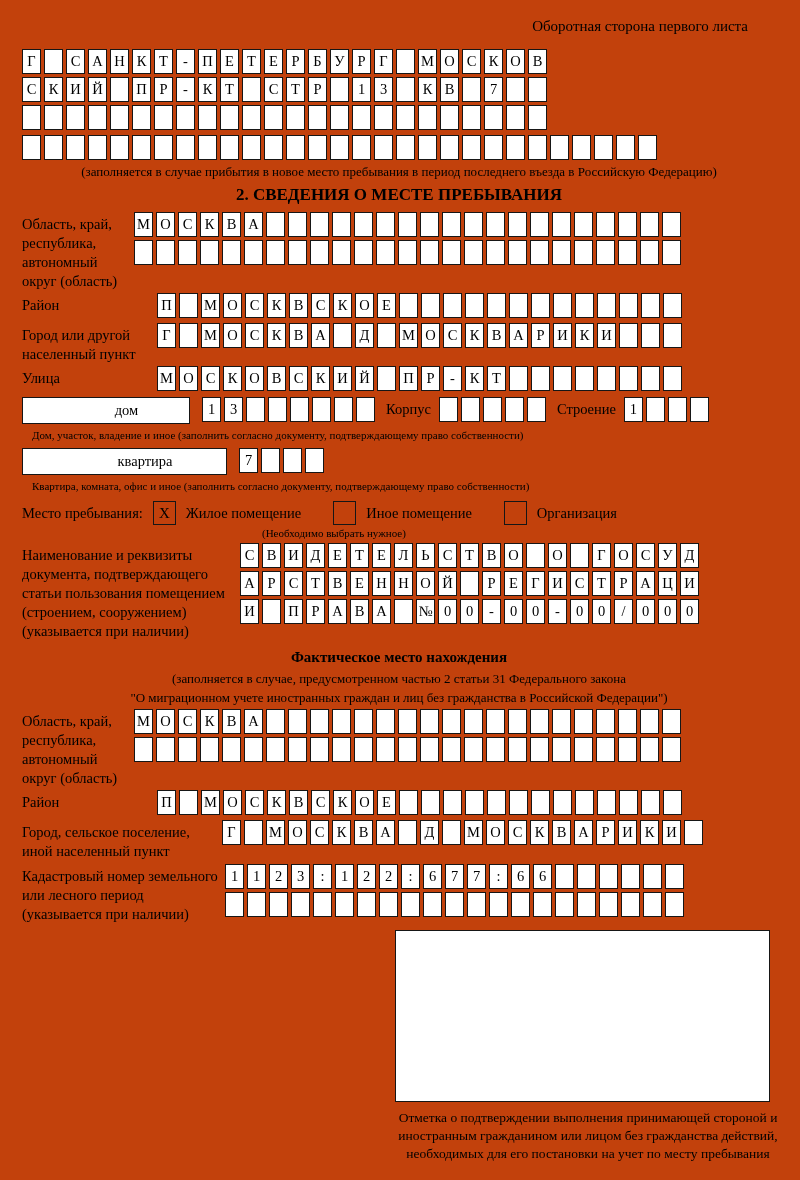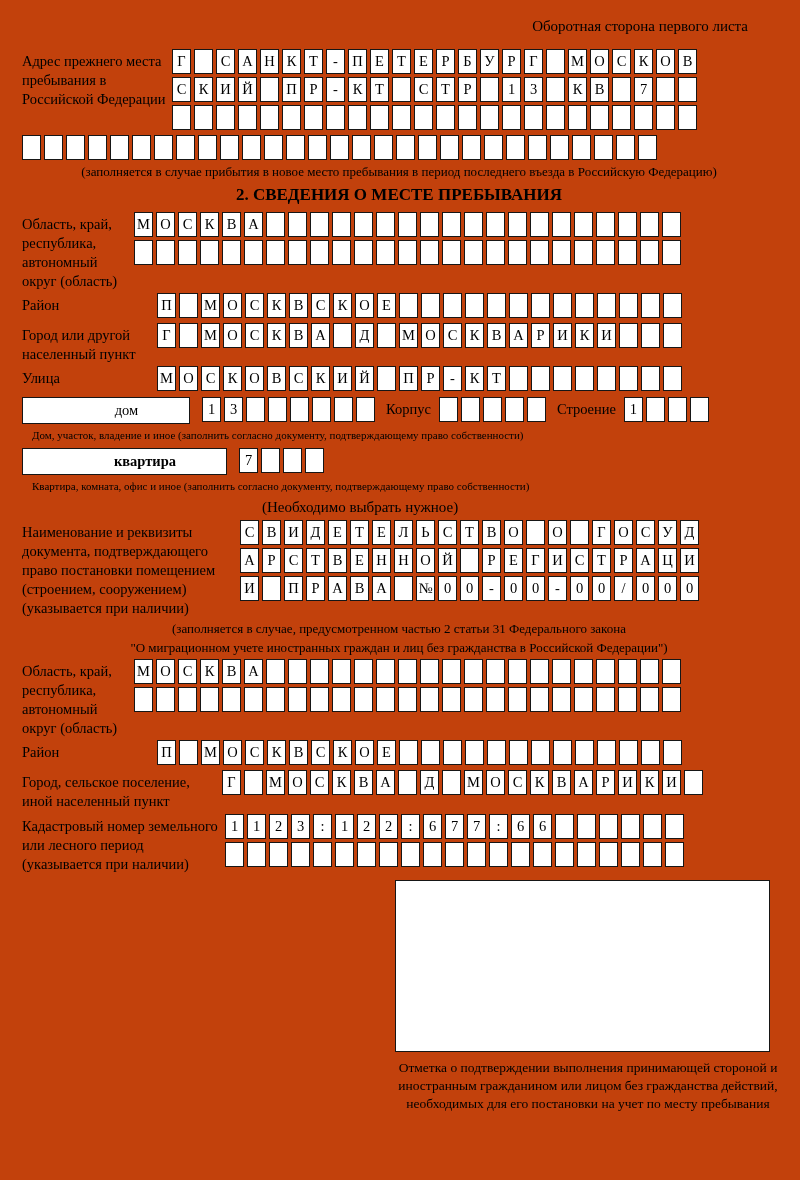--- a/index.html
+++ b/index.html
@@ -33,50 +33,49 @@
   .note-l { font-size:11px; line-height:17px; margin:1px 0 4px 10px; }
   .sec-title { text-align:center; font-weight:bold; font-size:17px; margin:5px 0 7px; }
   .sub-title { text-align:center; font-weight:bold; font-size:15px; margin:8px 0 4px; }
 
   .type-box {
     border:1.5px solid #161616; height:27px;
     display:flex; align-items:center; justify-content:center;
     font-size:14.5px; background:#fff;padding-left:41px;
   }
   .tb-dom { width:168px; margin-right:12px; }
-  .tb-kv  { width:205px; margin-right:12px;font-weight:bold; }
+  .tb-kv  { width:205px; margin-right:12px; }
   .inline-lbl { padding:4px 8px 0 8px; white-space:nowrap; }
 
   .chk {
     flex:0 0 auto; width:23px; height:24px; border:1.5px solid #161616;
     display:flex; align-items:center; justify-content:center;
     font-size:15px; margin:0 10px;
   }
   .chk.sp { margin-left:32px; }
   .mesto-row { display:flex; align-items:center; margin:6px 0 0; }
-  .mesto-note { font-size:15px; margin:2px 0 4px 240px; }
+  .mesto-note { font-size:11px; margin:2px 0 4px 240px; }
 
   .stamp-box {
     width:375px; height:172px; border:1.8px solid #161616;
     margin-left:373px; margin-top:6px; background:#fff;
   }
   .stamp-note {
     width:432px; margin-left:350px; margin-top:7px;
     text-align:center; font-size:13.5px; line-height:18px;
   }
 </style>
 </head>
 <body>
 
 <div class="page">
 
   <div class="right-note">Оборотная сторона первого листа</div>
 
   <div class="frow">
-    <div class="label w-prev">Адрес прежнего места пребывания в Российской Федерации</div>
     <div class="rows">
       <div class="cells">
           <span class="cell">Г</span>
           <span class="cell"></span>
           <span class="cell">С</span>
           <span class="cell">А</span>
           <span class="cell">Н</span>
           <span class="cell">К</span>
           <span class="cell">Т</span>
           <span class="cell">-</span>
@@ -370,24 +369,33 @@
     <div class="type-box tb-kv">квартира</div>
     <div class="cells">
         <span class="cell">7</span>
         <span class="cell"></span>
         <span class="cell"></span>
         <span class="cell"></span>
       </div>
   </div>
   <div class="note-l">Квартира, комната, офис и иное (заполнить согласно документу, подтверждающему право собственности)</div>
 
+  <div class="mesto-row">
+    <span>Место пребывания:</span>
+    <span class="chk">X</span>
+    <span>Жилое помещение</span>
+    <span class="chk sp"></span>
+    <span>Иное помещение</span>
+    <span class="chk sp"></span>
+    <span>Организация</span>
+  </div>
   <div class="mesto-note">(Необходимо выбрать нужное)</div>
 
   <div class="frow" style="margin-top:4px;">
-    <div class="label w-doc">Наименование и реквизиты документа, подтверждающего право постановки помещением (строением, сооружением) (указывается при наличии)</div>
+    <div class="label w-doc">Наименование и реквизиты документа, подтверждающего статьи пользования помещением (строением, сооружением) (указывается при наличии)</div>
     <div class="rows">
       <div class="cells">
           <span class="cell">С</span>
           <span class="cell">В</span>
           <span class="cell">И</span>
           <span class="cell">Д</span>
           <span class="cell">Е</span>
           <span class="cell">Т</span>
           <span class="cell">Е</span>
           <span class="cell">Л</span>
@@ -447,20 +455,21 @@
           <span class="cell">0</span>
           <span class="cell">0</span>
           <span class="cell">/</span>
           <span class="cell">0</span>
           <span class="cell">0</span>
           <span class="cell">0</span>
         </div>
     </div>
   </div>
 
+  <div class="sub-title">Фактическое место нахождения</div>
   <div class="note-c">(заполняется в случае, предусмотренном частью 2 статьи 31 Федерального закона</div>
   <div class="note-c" style="margin-top:-1px;">"О миграционном учете иностранных граждан и лиц без гражданства в Российской Федерации")</div>
 
   <div class="frow" style="margin-top:3px;">
     <div class="label w-obl">Область, край, республика, автономный округ (область)</div>
     <div class="rows">
       <div class="cells">
           <span class="cell">М</span>
           <span class="cell">О</span>
           <span class="cell">С</span>

